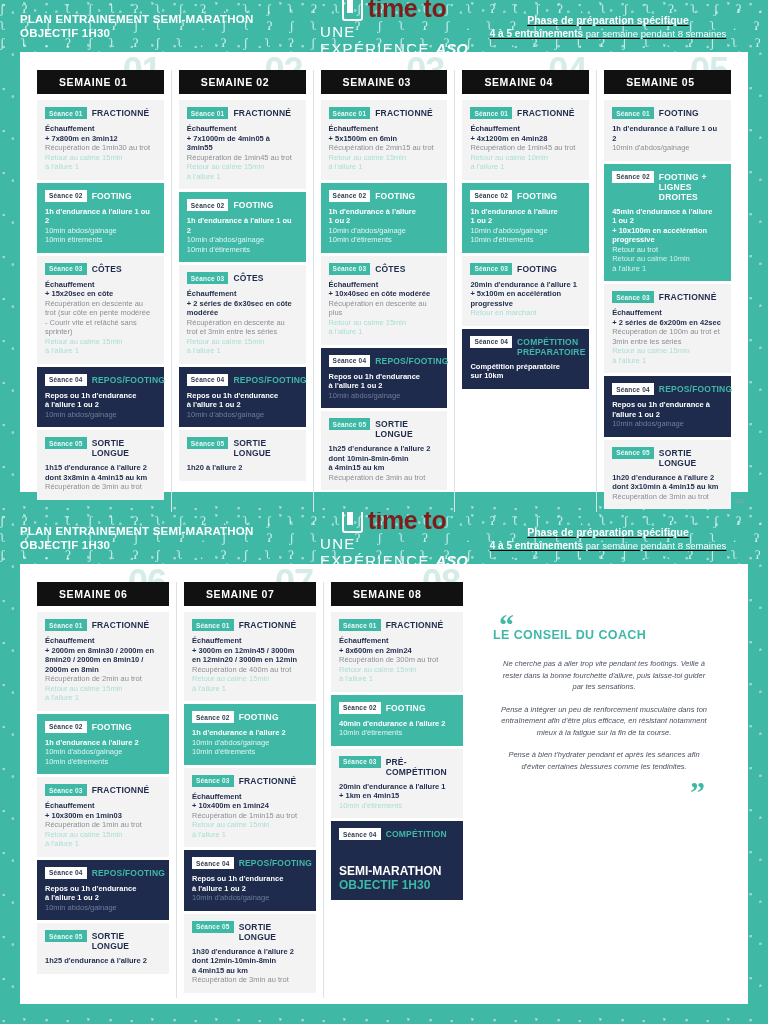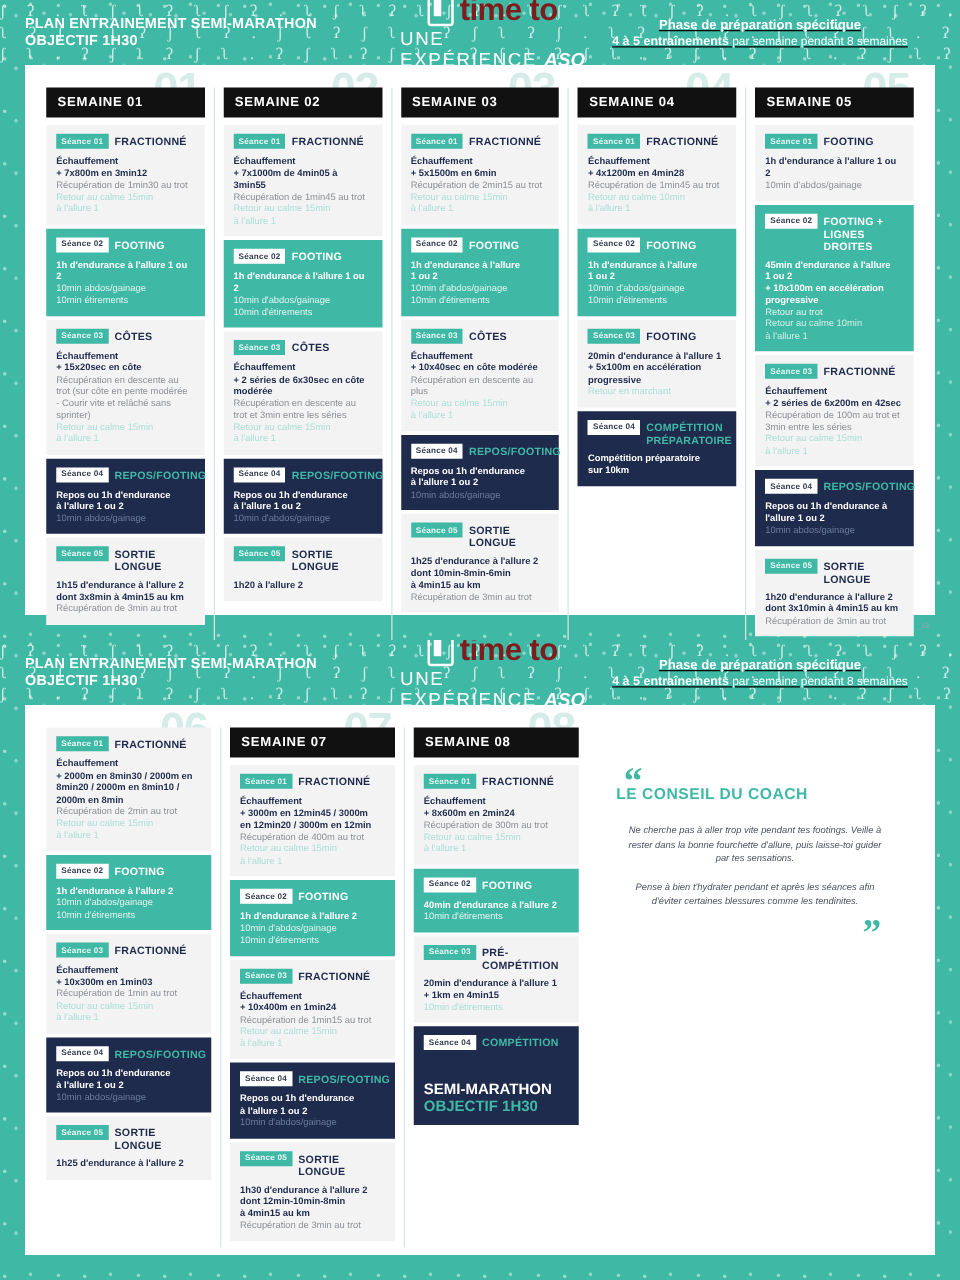--- a/index.html
+++ b/index.html
@@ -63,21 +63,21 @@
   .col { position: relative; padding: 0 7px; flex: 1 1 0; min-width: 0; }
   .col + .col { border-left: 1px solid #d9e3e6; }
   .col.wide { flex: 1.12 1 0; }
   .watermark {
     position: absolute; right: 10px; top: -16px; font-size: 36px; font-weight: bold;
     color: #d6ece8; line-height: 34px; z-index: 0; letter-spacing: -1px;
   }
   .wk-title {
     position: relative; z-index: 2; background: #111; color: #fff;
     font-size: 10.5px; font-weight: bold; letter-spacing: .6px;
-    padding: 6px 9px; margin-bottom: 6px;
+    padding: 6px 22px; margin-bottom: 6px;
   }
   .sess { position: relative; z-index: 2; padding: 7px 8px 8px 8px; margin-bottom: 3px; }
   .sess.light { background: #f3f3f3; }
   .sess.teal  { background: #3fb8a6; }
   .sess.navy  { background: #1f2b4d; }
   .sess-head { display: flex; align-items: flex-start; gap: 5px; margin-bottom: 5px; }
   .chip {
     font-size: 6.5px; font-weight: bold; letter-spacing: .2px;
     padding: 2.5px 4px; white-space: nowrap; flex: none;
   }
@@ -452,20 +452,21 @@
         <span>par semaine pendant 8 semaines</span>
       </div>
     </div>
   </div>
 
   <div class="sheet">
     <div class="cols">
       <div class="cols" id="cols-p2" style="flex:3 1 0;">
           <div class="col">
             <div class="watermark">06</div>
+            <div class="wk-title">SEMAINE 06</div>
             <div class="sess light">
               <div class="sess-head">
                 <div class="chip">Séance <span class="n">01</span></div>
                 <div class="sess-name">FRACTIONNÉ</div>
               </div>
               <div class="ln b">Échauffement</div>
               <div class="ln b">+ 2000m en 8min30 / 2000m en</div>
               <div class="ln b">8min20 / 2000m en 8min10 /</div>
               <div class="ln b">2000m en 8min</div>
               <div class="ln m">Récupération de 2min au trot</div>
@@ -605,19 +606,20 @@
                 <div class="l2">OBJECTIF 1H30</div>
               </div>
             </div>
           </div>
         </div>
       <div class="col wide" style="flex:2 1 0; border-left:none;">
         <div class="coach">
           <div class="q open">“</div>
           <div class="coach-title">LE CONSEIL DU COACH</div>
           <div class="coach-p">Ne cherche pas à aller trop vite pendant tes footings. Veille à rester dans la bonne fourchette d'allure, puis laisse-toi guider par tes sensations.</div>
+          <div class="coach-p">Pense à intégrer un peu de renforcement musculaire dans ton entraînement afin d'être plus efficace, en résistant notamment mieux à la fatigue sur la fin de ta course.</div>
           <div class="coach-p">Pense à bien t'hydrater pendant et après les séances afin d'éviter certaines blessures comme les tendinites.</div>
           <div class="q close">”</div>
         </div>
       </div>
     </div>
   </div>
 </div>
 
 </body></html>

